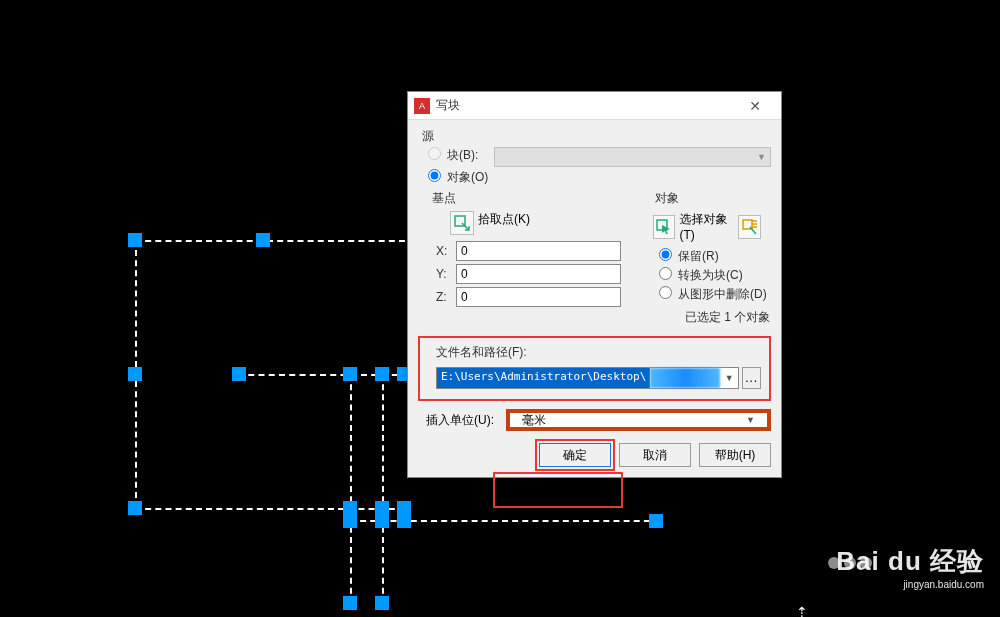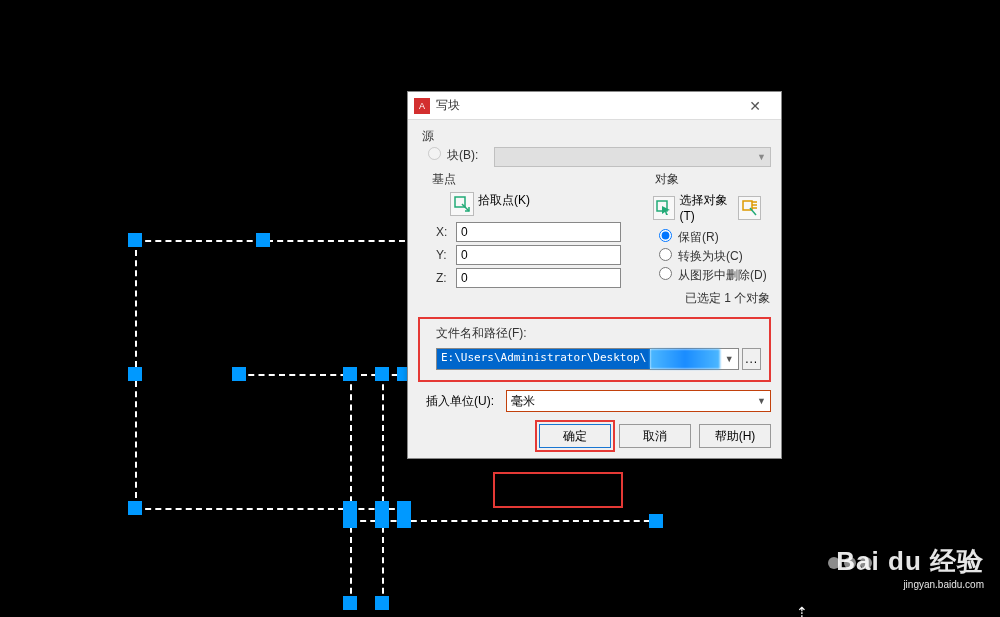--- a/index.html
+++ b/index.html
@@ -233,23 +233,23 @@
     .insert-row {
       display: flex;
       align-items: center;
       margin-top: 8px;
       margin-left: 8px;
       gap: 12px;
     }
     .unit-select {
       flex: 1;
       height: 22px;
-      border: 1px solid #c2410c;
+      border: 4px solid #c2410c;
       background: #fff;
-      padding: 0 4px;
+      padding: 0 12px;
       display:flex;
       align-items:center;
       justify-content:space-between;
     }
     .unit-select .chev { font-size:9px; color:#555; }
     
     .button-row {
       display: flex;
       justify-content: flex-end;
       gap: 8px;
@@ -350,20 +350,24 @@
   </div>
   <div class="dialog-body">
 
     <div class="group-label">源</div>
     <div class="radio-row">
       <input type="radio" name="src" disabled="" style="">
       <label class="disabled">块(B):</label>
       <div class="combobox-disabled">
           <span class="chev">▼</span>
         </div>
+    </div>
+    <div class="radio-row">
+      <input type="radio" name="src" checked="" style="">
+      <label>对象(O)</label>
     </div>
 
     <div class="columns">
 
       <div class="col">
         <div class="col-label">基点</div>
         <div class="pick-row">
           <span class="icon-btn">
             <svg viewBox="0 0 16 16">
                 <rect x="1" y="1" width="10" height="10" fill="none" stroke="#2a7" stroke-width="1.5"></rect>

